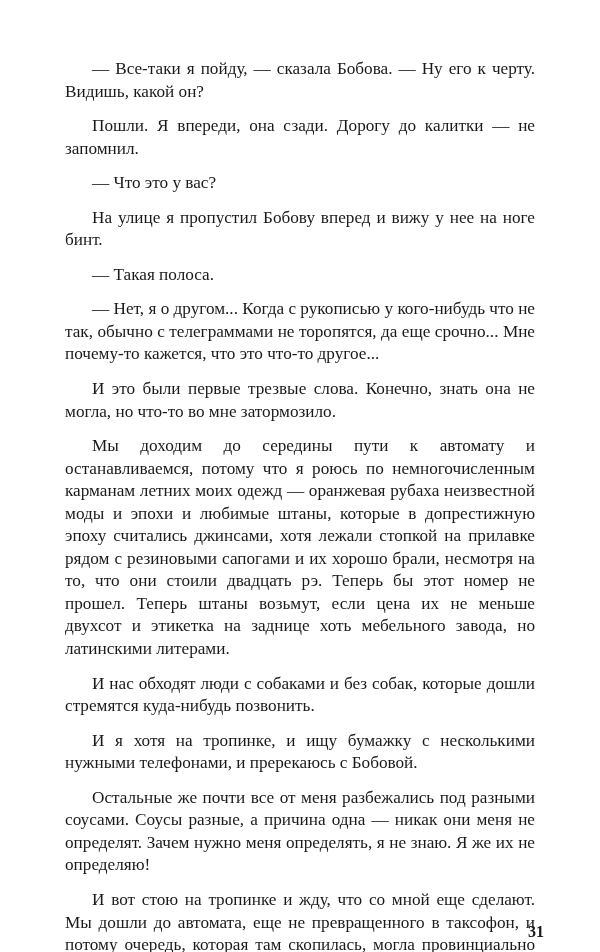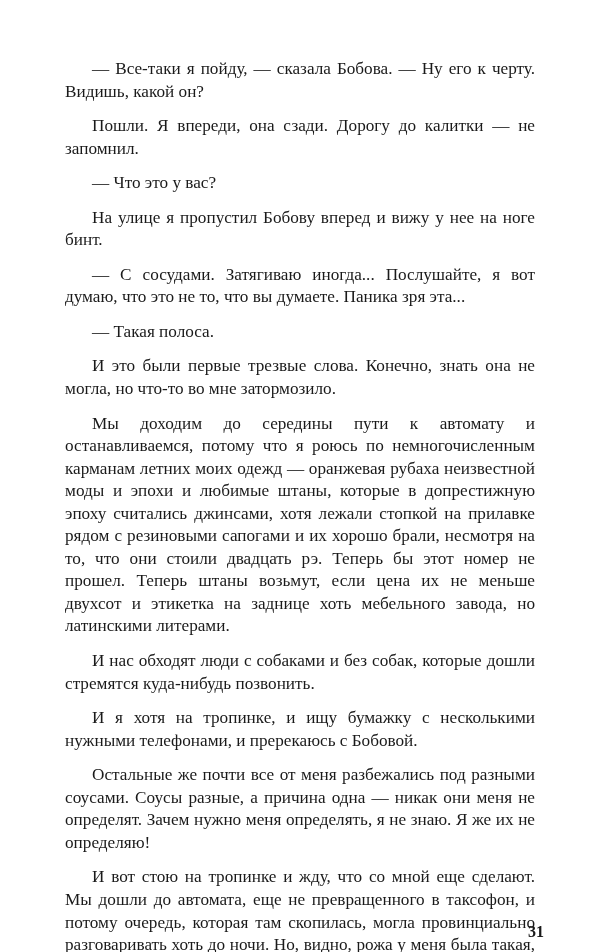--- a/index.html
+++ b/index.html
@@ -41,22 +41,22 @@
   }
 </style>
 </head>
 <body>
 
 <div class="page">
   <p>— Все-таки я пойду, — сказала Бобова. — Ну его к черту. Видишь, какой он?</p>
   <p>Пошли. Я впереди, она сзади. Дорогу до калитки — не запомнил.</p>
   <p>— Что это у вас?</p>
   <p>На улице я пропустил Бобову вперед и вижу у нее на ноге бинт.</p>
-  <p>— С сосудами. Затягиваю иногда... Послушайте, я вот думаю, что это не то, что вы думаете. Паника зря эта...</p>
   <p>— Такая полоса.</p>
+  <p>— Нет, я о другом... Когда с рукописью у кого-нибудь что не так, обычно с телеграммами не торопятся, да еще срочно... Мне почему-то кажется, что это что-то другое...</p>
   <p>И это были первые трезвые слова. Конечно, знать она не могла, но что-то во мне затормозило.</p>
   <p>Мы доходим до середины пути к автомату и останавливаемся, потому что я роюсь по немногочисленным карманам летних моих одежд — оранжевая рубаха неизвестной моды и эпохи и любимые штаны, которые в допрестижную эпоху считались джинсами, хотя лежали стопкой на прилавке рядом с резиновыми сапогами и их хорошо брали, несмотря на то, что они стоили двадцать рэ. Теперь бы этот номер не прошел. Теперь штаны возьмут, если цена их не меньше двухсот и этикетка на заднице хоть мебельного завода, но латинскими литерами.</p>
   <p>И нас обходят люди с собаками и без собак, которые дошли стремятся куда-нибудь позвонить.</p>
   <p>И я хотя на тропинке, и ищу бумажку с несколькими нужными телефонами, и пререкаюсь с Бобовой.</p>
   <p>Остальные же почти все от меня разбежались под разными соусами. Соусы разные, а причина одна — никак они меня не определят. Зачем нужно меня определять, я не знаю. Я же их не определяю!</p>
   <p>И вот стою на тропинке и жду, что со мной еще сделают. Мы дошли до автомата, еще не превращенного в таксофон, и потому очередь, которая там скопилась, могла провинциально разговаривать хоть до ночи. Но, видно, рожа у меня была такая, что мне согласились уступить даже старушки, особенно опасные в этом случае. Однако все обошлось довольно быстро, и молодой человек в будке всего за двадцать пять минут выяснил, что диско-вечер организован как надо, и передай ей привет, и ей тоже, и ей тоже, и ей тоже, ну, вхожу в будку.</p>
 </div>
 
 <div class="page-number">31</div>
 

